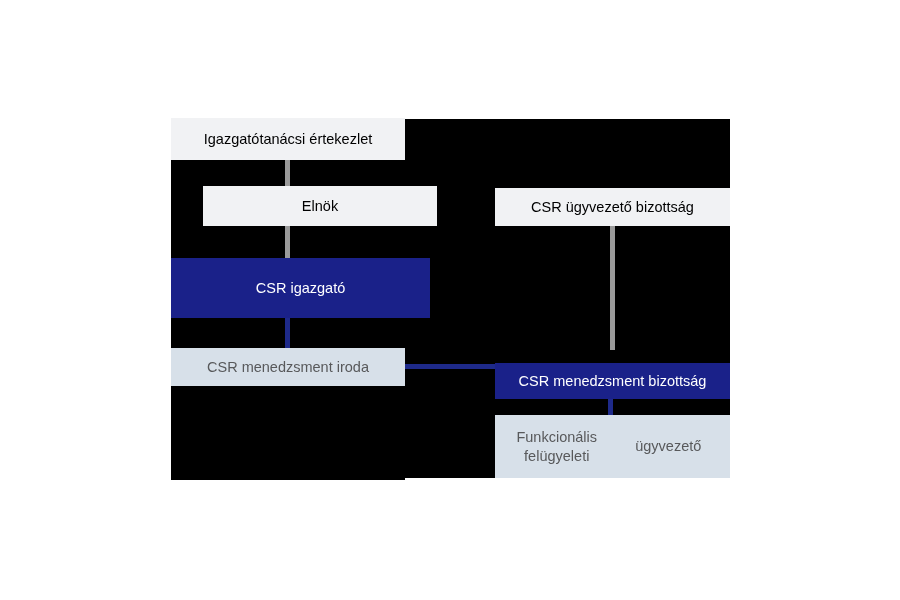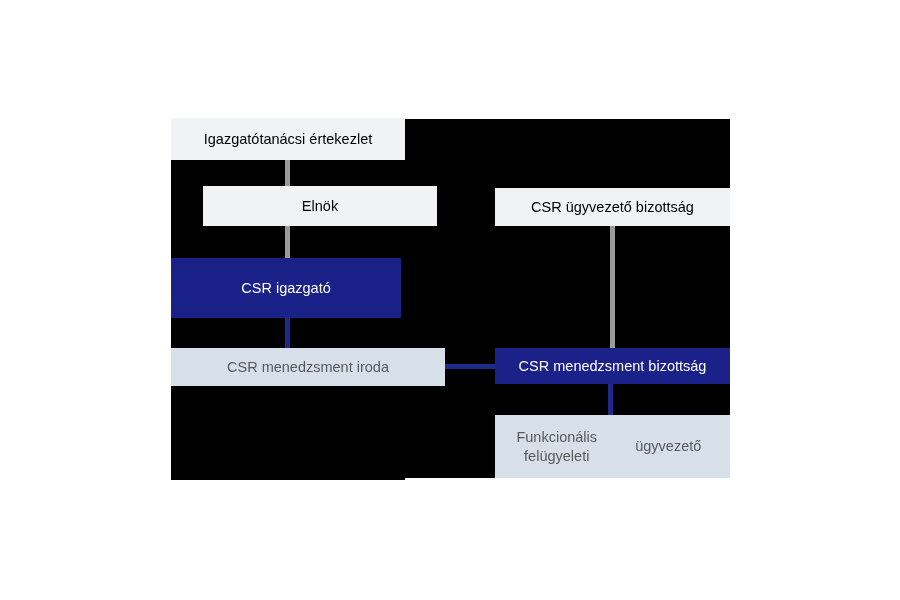--- a/index.html
+++ b/index.html
@@ -82,33 +82,33 @@
   <div class="conn conn-v-blue" style="left:608px; top:383px; height:34px;"></div>
 
   <div class="node light-gray" style="left:171px; top:118px; width:234px; height:42px;">
     <span class="lbl">Igazgatótanácsi értekezlet</span>
   </div>
 
   <div class="node light-gray" style="left:171px; top:186px; width:234px; height:40px;margin-left:32px;">
     <span class="lbl">Elnök</span>
   </div>
 
-  <div class="node dark-blue" style="left:171px; top:258px; width:230px; height:60px; flex-direction:column;">
+  <div class="node dark-blue" style="left:171px; top:258px; width:259px; height:60px; flex-direction:column;">
     <span class="lbl">CSR igazgató</span>
   </div>
 
-  <div class="node light-blue" style="left:171px; top:348px; width:274px; height:38px;">
+  <div class="node light-blue" style="left:171px; top:348px; width:234px; height:38px;">
     <span class="lbl">CSR menedzsment iroda</span>
   </div>
 
   <div class="node light-gray" style="left:495px; top:188px; width:235px; height:38px;">
     <span class="lbl">CSR ügyvezető bizottság</span>
   </div>
 
-  <div class="node dark-blue" style="left:495px; top:348px; width:235px; height:36px;">
+  <div class="node dark-blue" style="left:495px; top:363px; width:235px; height:36px;">
     <span class="lbl">CSR menedzsment bizottság</span>
   </div>
 
   <div class="node light-blue" style="left:495px; top:415px; width:235px; height:63px; flex-direction:row;">
     <span class="lbl">Funkcionális felügyeleti</span>
     <span class="lbl">ügyvezető</span>
   </div>
 
 </div>
 

